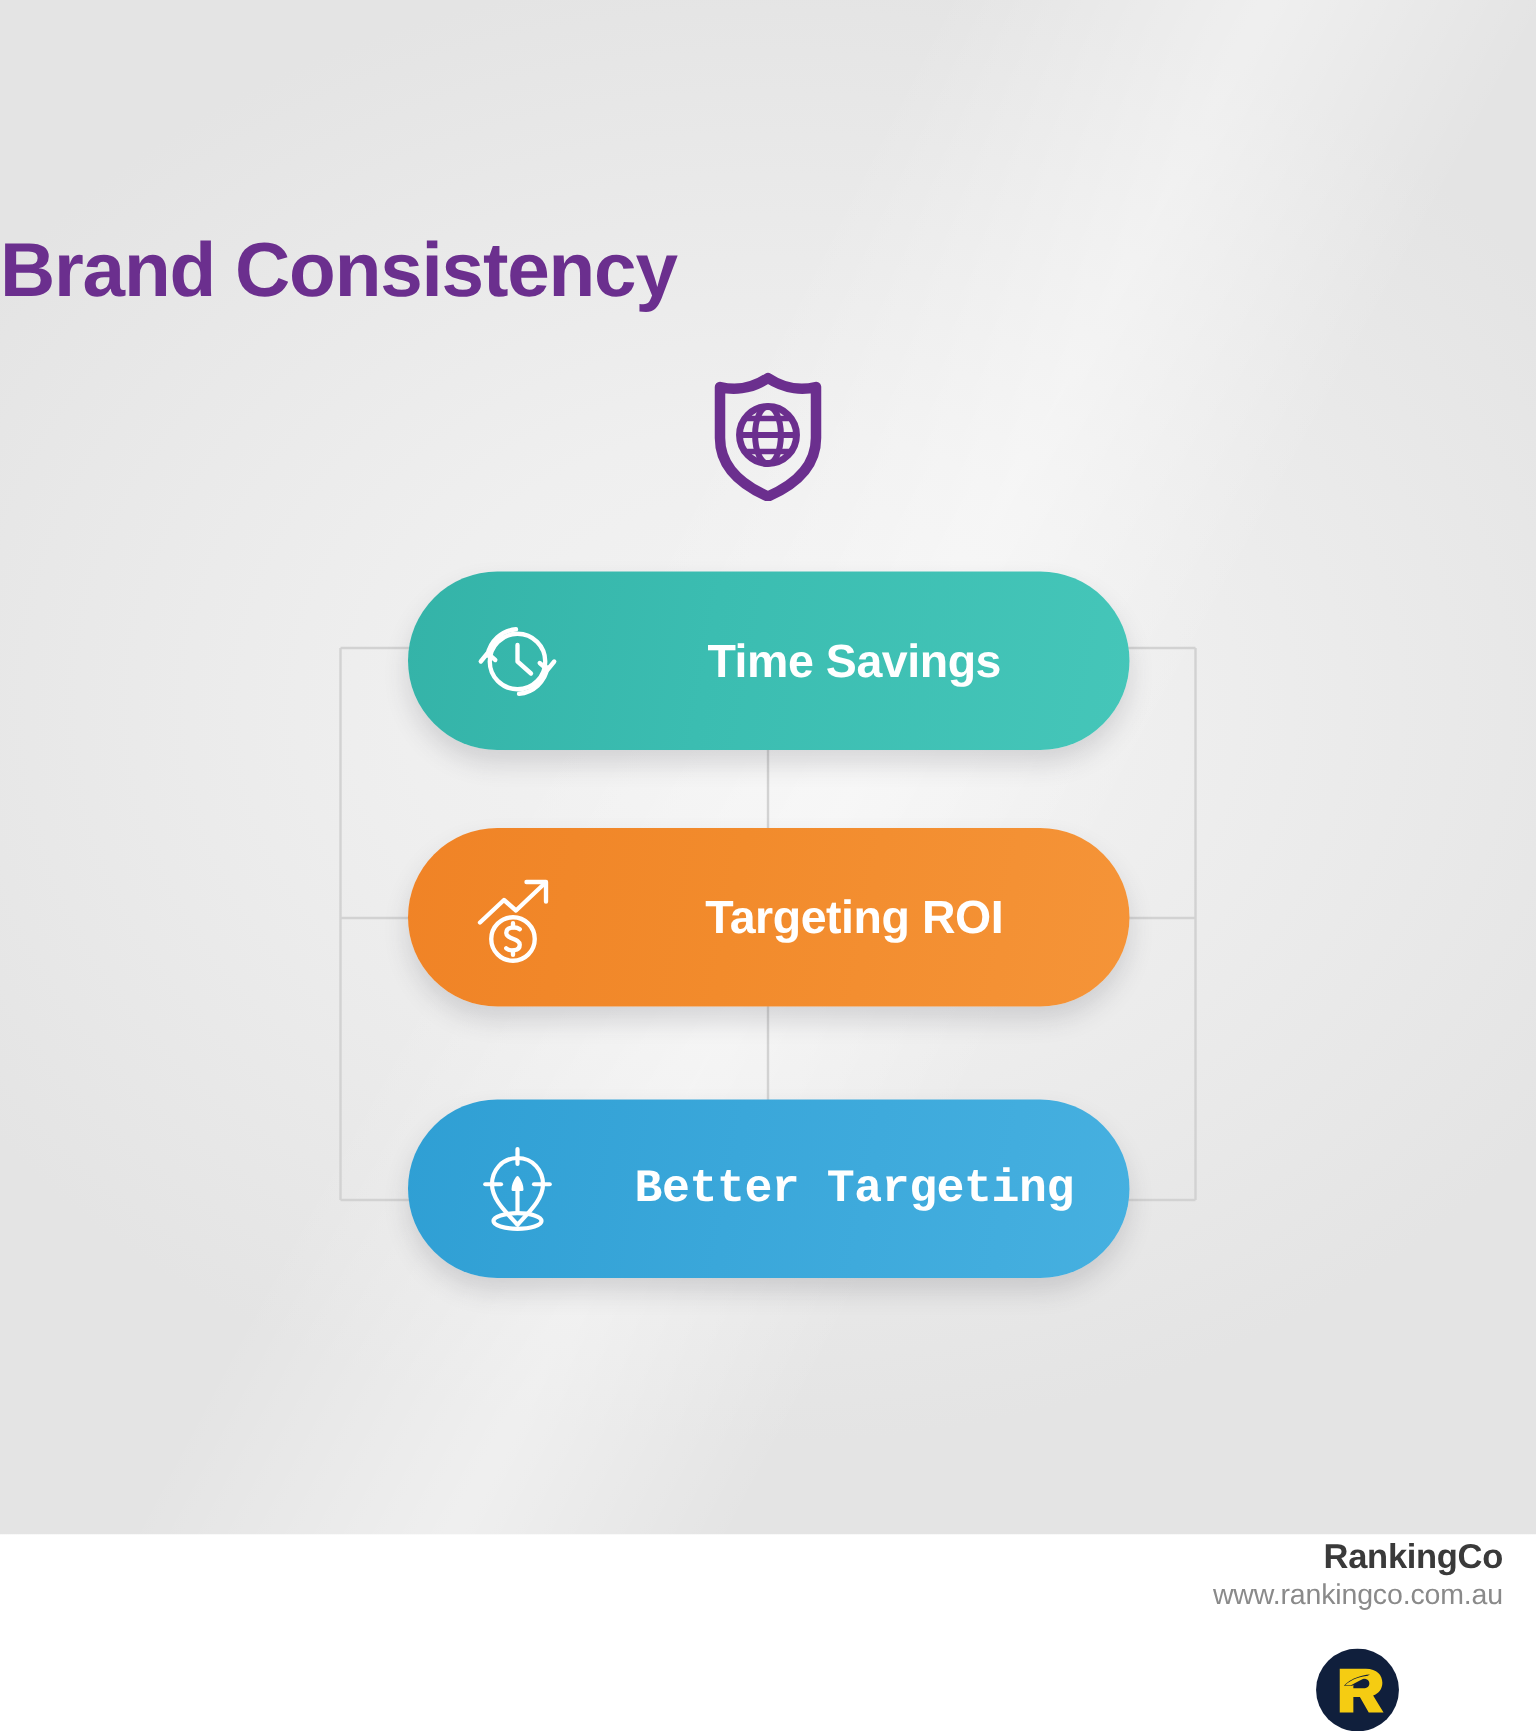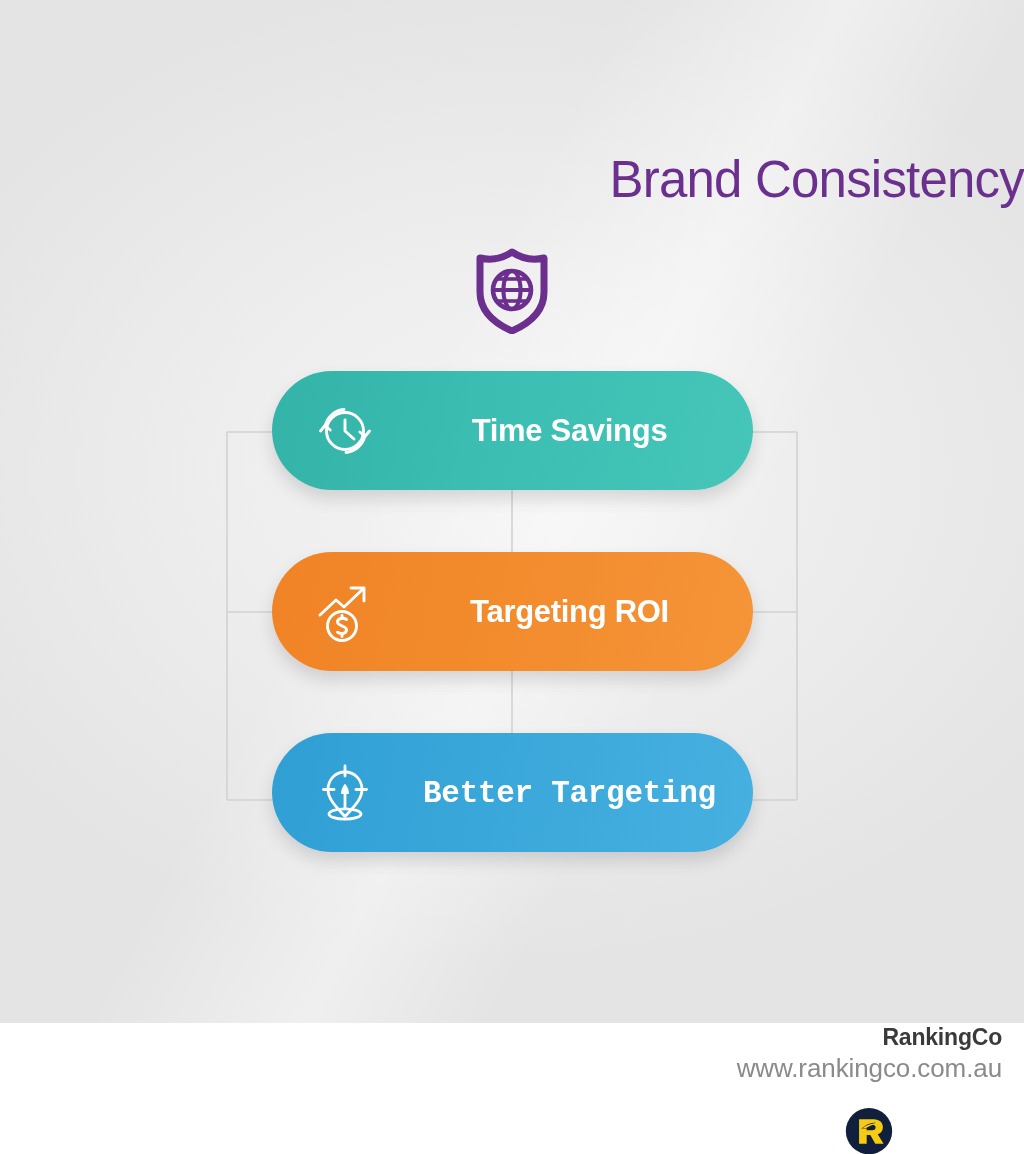--- a/index.html
+++ b/index.html
@@ -50,23 +50,23 @@
     width: 1024px;
     height: 1023px;
   }
 
   
   .title {
     position: absolute;
     left: 0;
     top: 150px;
     width: 1024px;
-    text-align: right;
+    text-align: left;
     font-size: 51px;
-    font-weight: normal;
+    font-weight: bold;
     letter-spacing: -0.8px;
     color: #6b2f8e;
   }
 
   .shield-wrap {
     position: absolute;
     left: 50%;
     top: 248px;
     transform: translateX(-50%);
     width: 76px;
@@ -101,21 +101,21 @@
     transform: translateY(-50%);
     text-align: center;
     color: #ffffff;
     font-size: 31px;
     font-weight: bold;
     letter-spacing: -0.3px;
     white-space: nowrap;
   }
 
   #pill-0 {
-    top: 371px;
+    top: 381px;
     background: linear-gradient(100deg, #34b3a8 0%, #3bbdb1 42%, #45c6b9 100%);
   }
   #pill-1 {
     top: 552px;
     background: linear-gradient(100deg, #f08326 0%, #f28b2c 45%, #f59438 100%);
   }
   #pill-2 {
     top: 733px;
     background: linear-gradient(100deg, #2f9fd4 0%, #3aa7da 45%, #46b0e0 100%);
     font-family: Liberation Mono, monospace;
@@ -144,21 +144,21 @@
     text-align: right;
     line-height: 1.28;
   }
   .brand-name {
     font-size: 23px;
     font-weight: bold;
     color: #3a3a3a;
     letter-spacing: -0.2px;
   }
   .brand-url {
-    font-size: 26px;
+    font-size: 19px;
     color: #8a8a8a;
     letter-spacing: -0.1px;
   }
   .brand-logo {
     width: 70px;
     height: 70px;
     display: block;
   }
 </style>
 </head>

